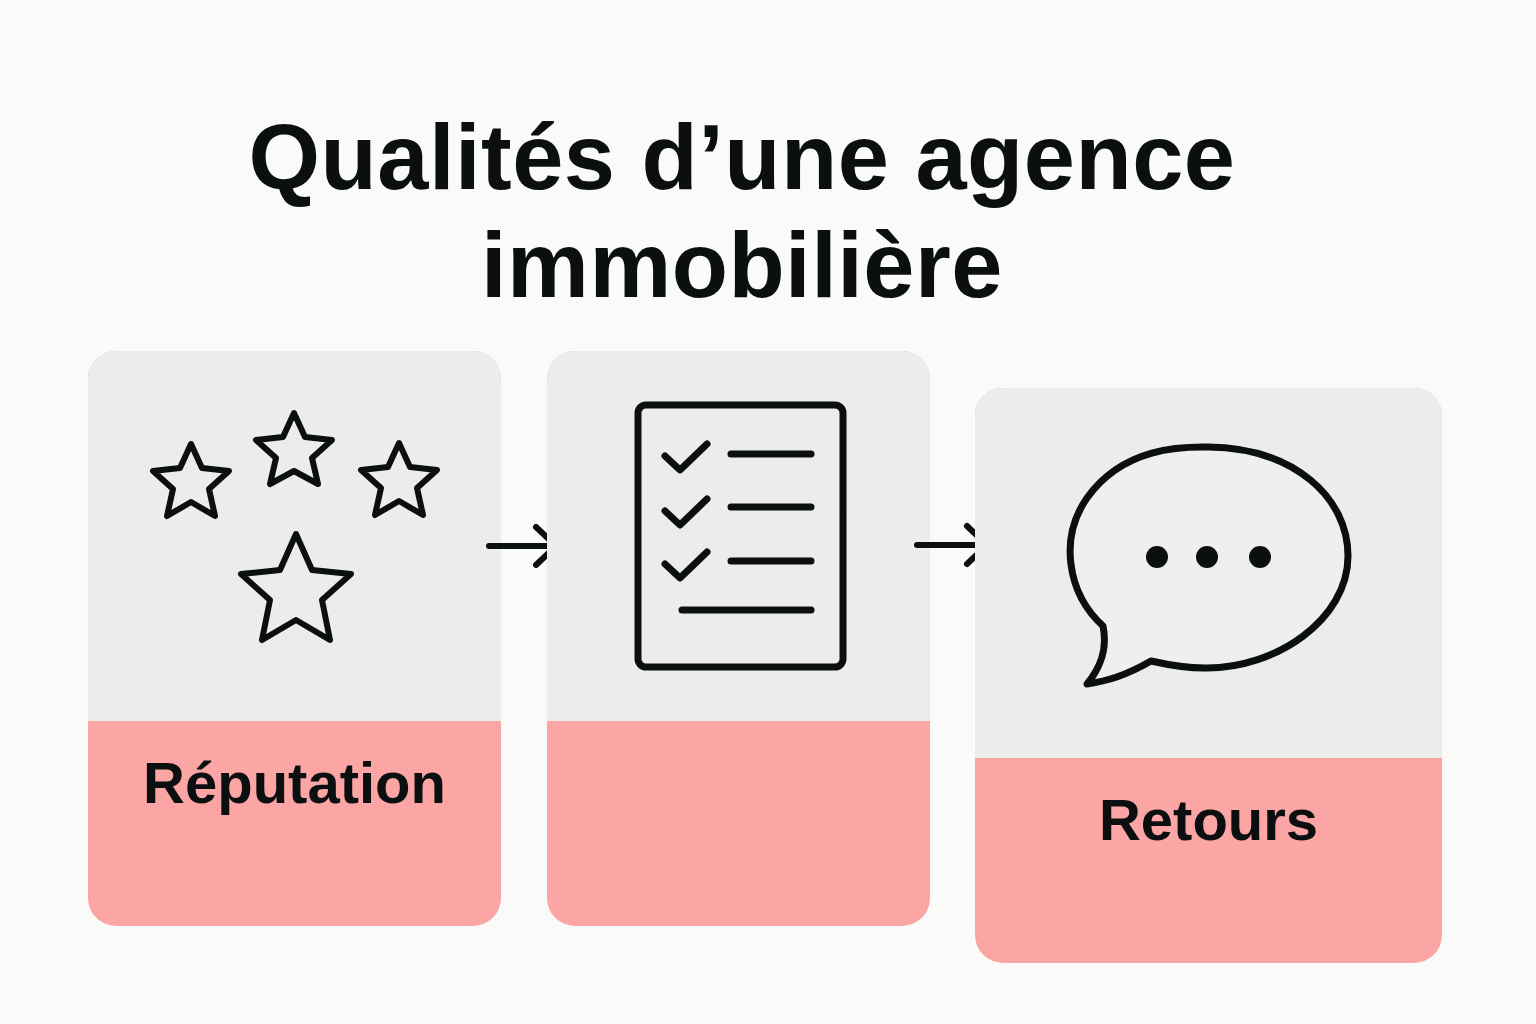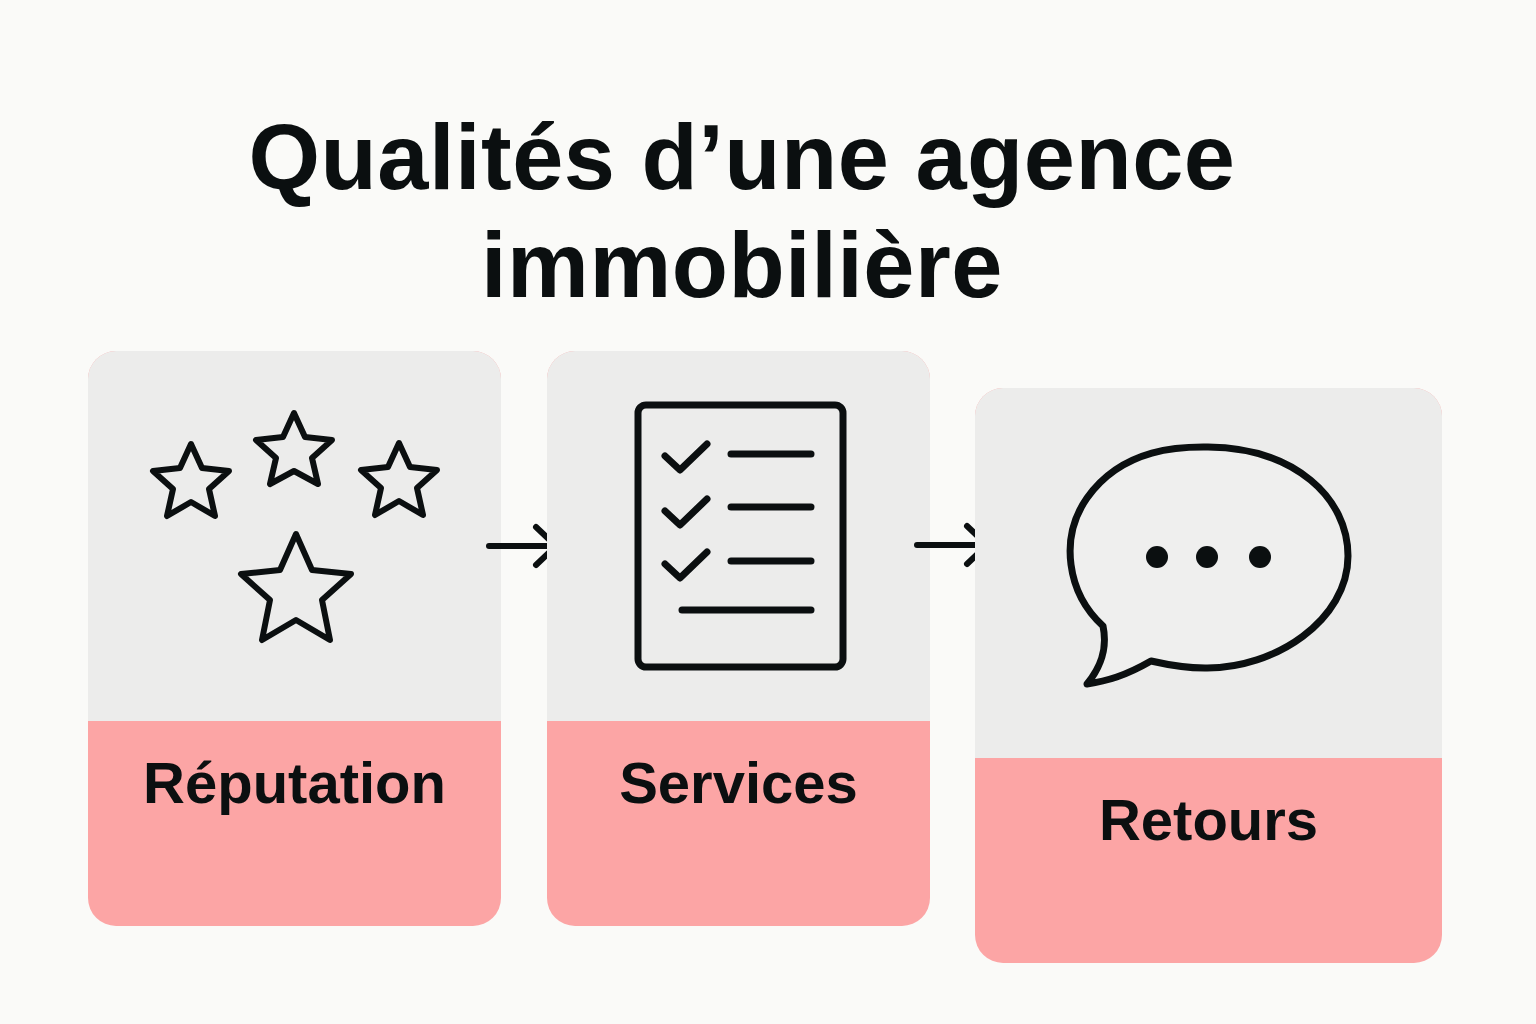--- a/index.html
+++ b/index.html
@@ -88,21 +88,20 @@
         <line x1="184" y1="103" x2="264" y2="103"></line>
         <polyline points="118,160 133,174 160,148"></polyline>
         <line x1="184" y1="156" x2="264" y2="156"></line>
         <polyline points="118,213 133,227 160,201"></polyline>
         <line x1="184" y1="210" x2="264" y2="210"></line>
         <line x1="135" y1="259" x2="264" y2="259"></line>
       </g>
     </svg>
   </div>
   <div class="label">
-    <div>Services</div>
   </div>
 </div>
 
 <svg class="arrow" style="left:912px; top:520px;" width="80" height="50" viewBox="0 0 80 50">
   <g fill="none" stroke="#0b0f10" stroke-width="6" stroke-linecap="round" stroke-linejoin="round">
     <line x1="5" y1="25" x2="75" y2="25"></line>
     <polyline points="55,6 75,25 55,44"></polyline>
   </g>
 </svg>
 

